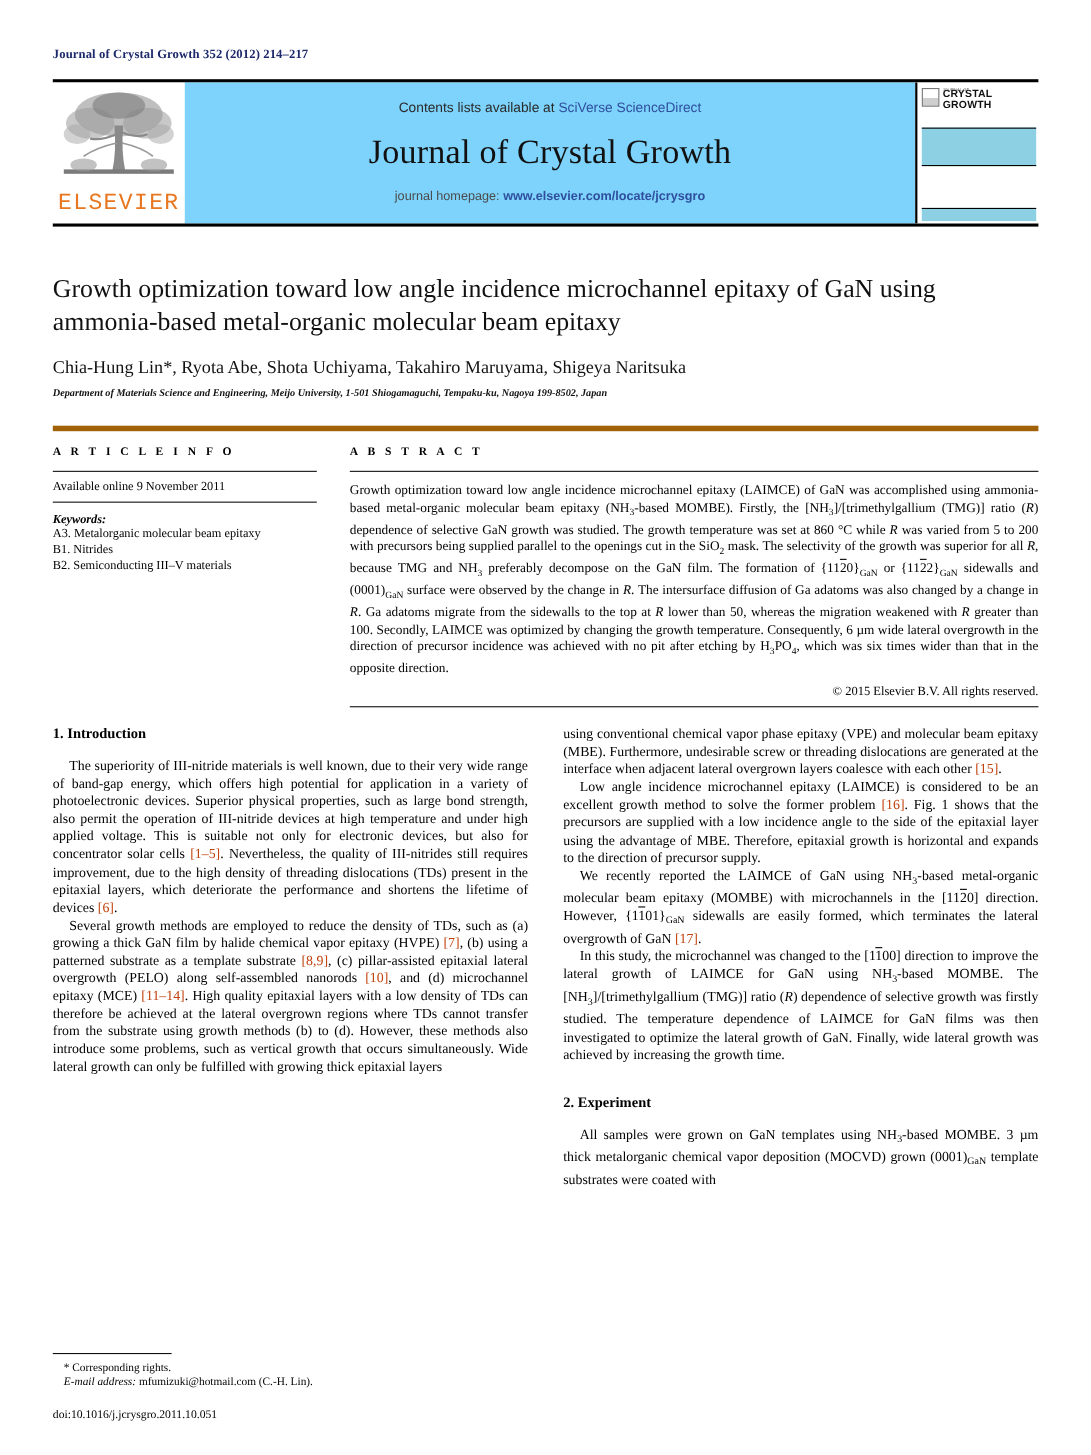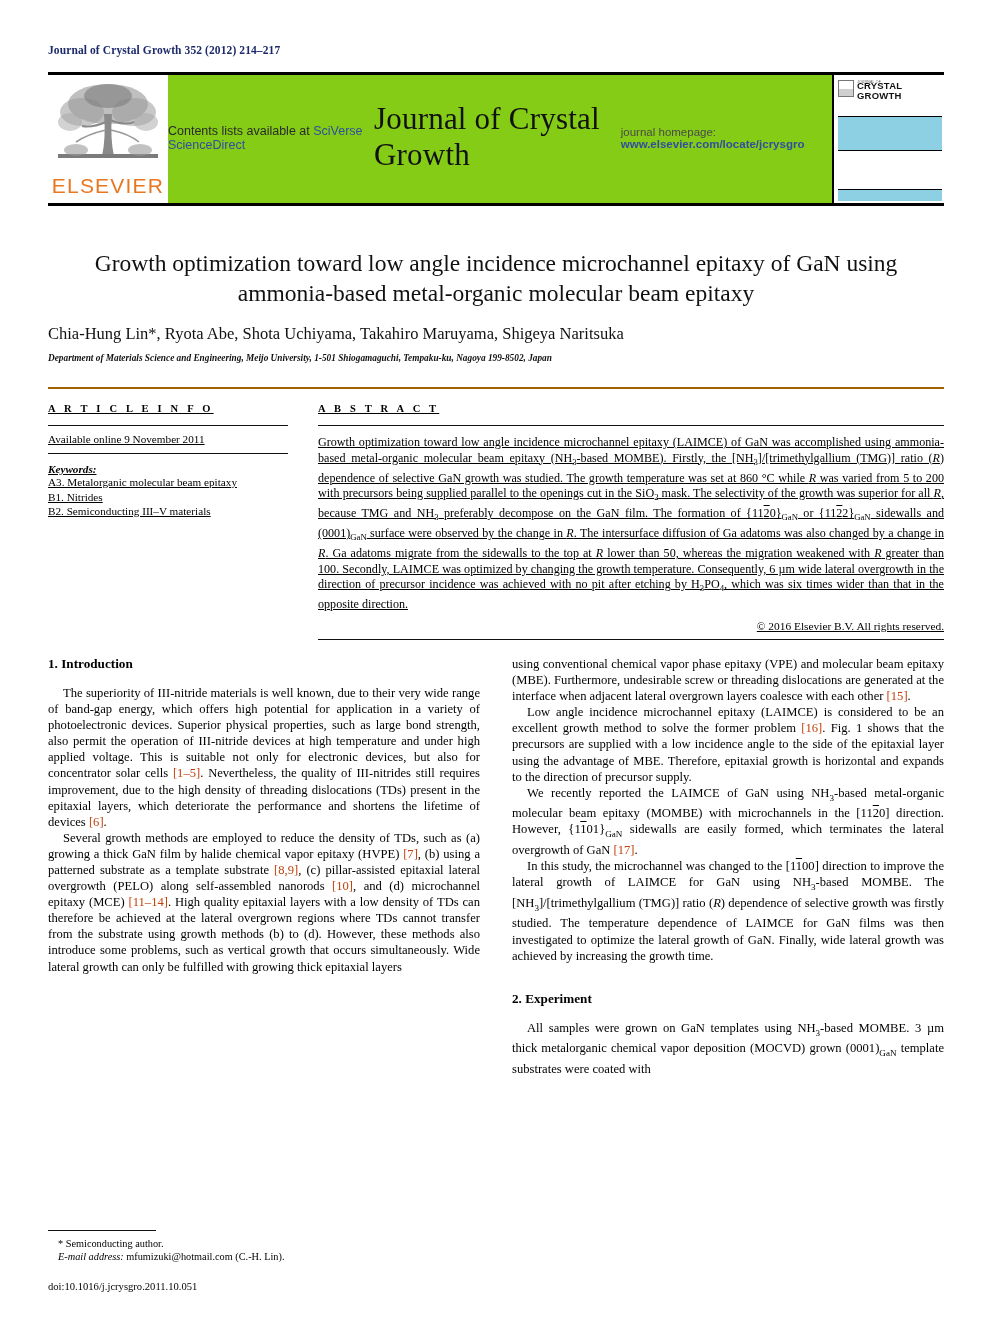--- a/index.html
+++ b/index.html
@@ -50,32 +50,32 @@
     display: flex;
     flex-direction: column;
     justify-content: flex-start;
     align-items: center;
     background: #fff;
     padding-top: 3px;
     box-sizing: border-box;
   }
   .tree-svg { display:block; }
   .elsevier-word {
-    font-family: Liberation Sans, sans-serif;
+    font-family: Liberation Mono, monospace;
     font-size: 21px;
     letter-spacing: 1.2px;
     color: #E87722;
     line-height: 1;
     margin-top: 1px;
   }
   .contents-cell {
     flex: 1 1 auto;
-    background: #84cc16;
-    display: flex;
-    flex-direction: row;
+    background: #7dd3fc;
+    display: flex;
+    flex-direction: column;
     justify-content: center;
     align-items: center;
     padding: 6px 0 8px;
     box-sizing: border-box;
   }
   .contents-line {
     font-family: "Liberation Sans", sans-serif;
     font-size: 12.5px;
     color: #2a2a2a;
   }
@@ -141,44 +141,42 @@
 
   
   .title-block { margin-top: 42px; }
   h1.art-title {
     font-family: "Liberation Serif", serif;
     font-weight: normal;
     font-size: 23.5px;
     line-height: 30px;
     margin: 0 0 16px 0;
     color: #111;
-    text-align: center;
   }
   .authors {
     font-family: "Liberation Serif", serif;
     font-size: 16.5px;
     color: #111;
     margin-bottom: 9px;
   }
   .affil {
     font-family: "Liberation Serif", serif;
     font-style: italic;
     font-weight: bold;
     font-size: 9.3px;
     color: #111;
   }
 
   
   .info-row {
     margin-top: 24px;
-    border-top: 2px solid #a16207;
+    border-top: 5px solid #a16207;
     padding-top: 14px;
     display: flex;
     gap: 30px;
-    text-decoration: underline;
   }
   .col-info { flex: 0 0 240px; width: 240px; }
   .col-abs  { flex: 1 1 auto; }
   .sec-label {
     font-family: "Liberation Serif", serif;
     font-weight: bold;
     font-size: 10.5px;
     letter-spacing: 3.2px;
     margin-bottom: 11px;
   }
@@ -351,21 +349,21 @@
         The growth temperature was set at 860&nbsp;°C while <span class="ital">R</span> was varied from 5 to 200 with precursors being
         supplied parallel to the openings cut in the SiO<sub>2</sub> mask. The selectivity of the growth was superior for all
         <span class="ital">R</span>, because TMG and NH<sub>3</sub> preferably decompose on the GaN film. The formation of {11<span class="ovl">2</span>0}<sub>GaN</sub> or
         {11<span class="ovl">2</span>2}<sub>GaN</sub> sidewalls and (0001)<sub>GaN</sub> surface were observed by the change in <span class="ital">R</span>. The intersurface diffusion
         of Ga adatoms was also changed by a change in <span class="ital">R</span>. Ga adatoms migrate from the sidewalls to the top at <span class="ital">R</span>
         lower than 50, whereas the migration weakened with <span class="ital">R</span> greater than 100. Secondly, LAIMCE was
         optimized by changing the growth temperature. Consequently, 6&nbsp;µm wide lateral overgrowth in the
         direction of precursor incidence was achieved with no pit after etching by H<sub>3</sub>PO<sub>4</sub>, which was six times
         wider than that in the opposite direction.
       </div>
-      <div class="abs-copy">© 2016 Elsevier B.V. All rights reserved.</div>
+      <div class="abs-copy">© 2015 Elsevier B.V. All rights reserved.</div>
     </div>
   </div>
 
   <div class="body-cols">
 
     <div class="bcol">
       <h2 class="sec">1.  Introduction</h2>
       <p class="bt">
         The superiority of III-nitride materials is well known, due to their very wide range of band-gap energy, which offers high potential for application in a variety of photoelectronic devices. Superior physical properties, such as large bond strength, also permit the operation of III-nitride devices at high temperature and under high applied voltage. This is suitable not only for electronic devices, but also for concentrator solar cells <span class="ref">[1–5]</span>. Nevertheless, the quality of III-nitrides still requires improvement, due to the high density of threading dislocations (TDs) present in the epitaxial layers, which deteriorate the performance and shortens the lifetime of devices <span class="ref">[6]</span>.
       </p>
@@ -389,20 +387,20 @@
       </p>
       <h2 class="sec spaced">2.  Experiment</h2>
       <p class="bt">
         All samples were grown on GaN templates using NH<sub>3</sub>-based MOMBE. 3&nbsp;µm thick metalorganic chemical vapor deposition (MOCVD) grown (0001)<sub>GaN</sub> template substrates were coated with
       </p>
     </div>
   </div>
 
   <div class="footnote">
     <div class="fn-rule"></div>
-    <div class="fn-line">* Semiconducting author.</div>
+    <div class="fn-line">* Corresponding rights.</div>
     <div class="fn-line"><span class="it">E-mail address:</span> <span>mfumizuki@hotmail.com (C.-H. Lin).</span></div>
     <div class="imprint">
       <div>doi:10.1016/j.jcrysgro.2011.10.051</div>
     </div>
   </div>
 
 </div>
 
 </body></html>

